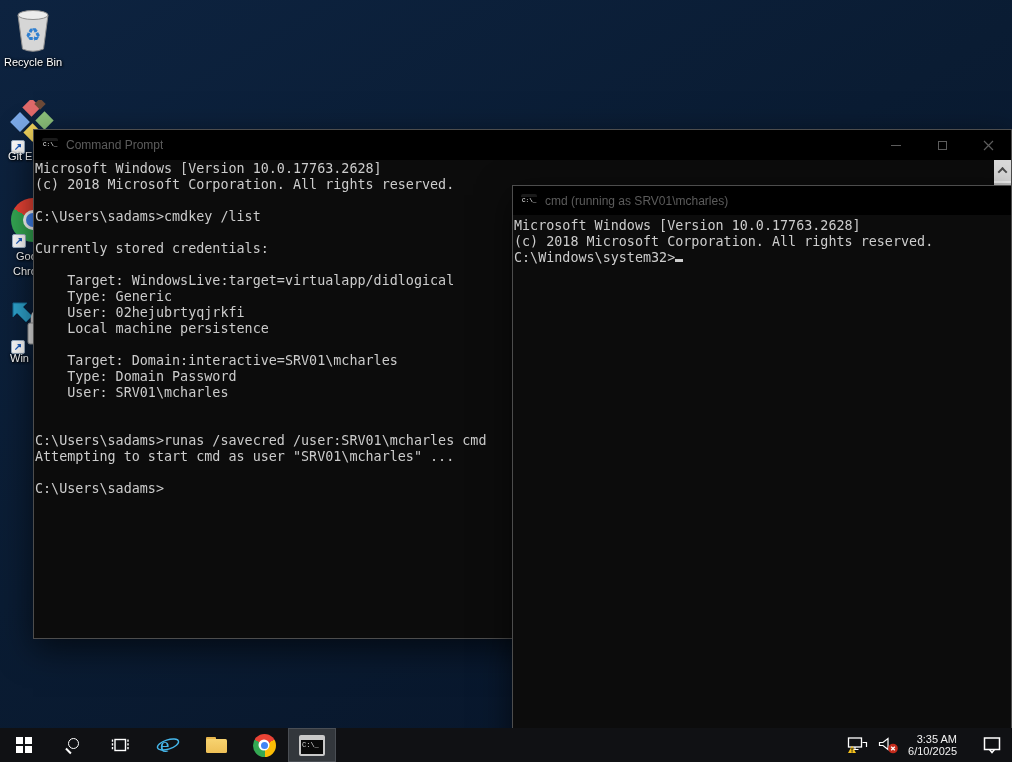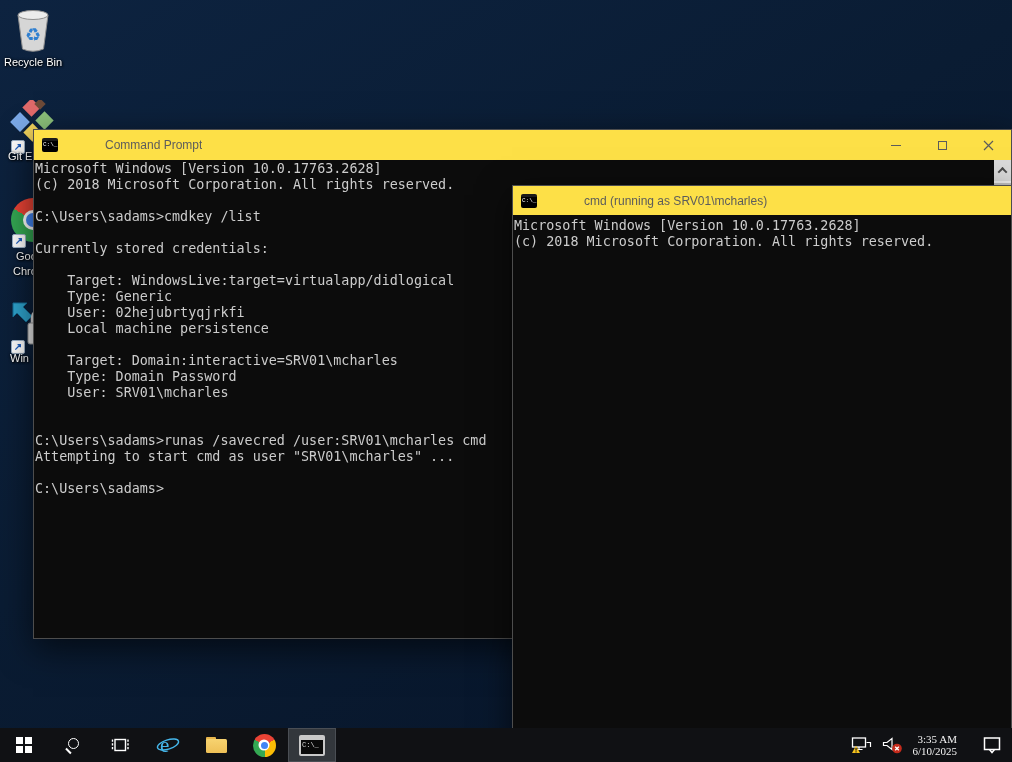--- a/index.html
+++ b/index.html
@@ -25,21 +25,21 @@
   .chrome-ball { display:block; width:44px; height:44px; border-radius:50%;
     background:conic-gradient(from -60deg,#ea4335 0 120deg,#fbbc05 0 240deg,#34a853 0 360deg);
     position:relative; }
   .chrome-white { position:absolute; left:50%; top:50%; width:20px; height:20px;
     transform:translate(-50%,-50%); background:#fff; border-radius:50%; }
   .chrome-blue { position:absolute; left:50%; top:50%; width:14px; height:14px;
     transform:translate(-50%,-50%); background:#4285f4; border-radius:50%; }
 
   
   .win { position:absolute; border:1px solid #4d4d4d; box-shadow:0 10px 32px rgba(0,0,0,.6); }
-  .titlebar { height:30px; background:#fde047; display:flex; align-items:center; padding-left:8px;gap:39px; }
+  .titlebar { height:30px; background:#000000; display:flex; align-items:center; padding-left:8px; }
   .titlebar .ttext { font-size:12px; color:#5c5c5c; margin-left:8px; flex:0 1 auto;
      white-space:nowrap; overflow:hidden; }
   .cmd-mini-icon { width:16px; height:14px; background:#000; border-radius:2px;
     border-top:3px solid #1a1a1a; position:relative; flex:0 0 auto; }
   .cmd-mini-icon span { position:absolute; left:1px; top:0px; font-family:"Liberation Mono",monospace;
     font-size:6px; color:#fff; letter-spacing:0; }
   .win-controls { margin-left:auto; display:flex; height:100%; }
   .wbtn { width:46px; height:100%; display:flex; align-items:center; justify-content:center; }
   .glyph-min { width:10px; height:1px; background:#5c5c5c; }
   .glyph-max { width:9px; height:9px; border:1px solid #5c5c5c; }
@@ -78,21 +78,21 @@
     background:#fff; transform:rotate(45deg); }
   .folder-ico { position:relative; width:21px; height:16px; }
   .folder-ico .back { position:absolute; left:0; top:0; width:10px; height:4px;
     background:#e8b64c; border-radius:1px 1px 0 0; }
   .folder-ico .front { position:absolute; left:0; top:2px; width:21px; height:14px;
     background:linear-gradient(#f7d370,#eec057); border-radius:1.5px; }
   .cmdico { position:relative; width:26px; height:21px; background:#0a0a0a;
     border:2px solid #c9c9c9; border-top:5px solid #c9c9c9; border-radius:2px; }
   .cmdico span { position:absolute; left:1px; top:1px; font-family:"Liberation Mono",monospace;
     font-size:7px; color:#ddd; }
-  .tray { margin-left:auto; display:flex; align-items:center; gap:9px; padding-right:8px;font-family:Liberation Serif, serif; }
+  .tray { margin-left:auto; display:flex; align-items:center; gap:9px; padding-right:8px; }
   .clock { text-align:right; color:#f2f2f2; font-size:11px; line-height:12px; }
   .tray-ico { display:flex; align-items:center; justify-content:center; }
 </style>
 </head>
 <body>
 
 <div class="desk-item" style="left:10px; top:6px;">
   <svg width="46" height="48" viewBox="0 0 46 48">
     <path d="M8 9 L12.5 43 Q23 47.5 33.5 43 L38 9" fill="#d6d6d6" stroke="#8f8f8f"></path>
     <ellipse cx="23" cy="9" rx="15" ry="4.5" fill="#ececec" stroke="#8f8f8f"></ellipse>
@@ -189,20 +189,21 @@
   <div class="titlebar">
     <span class="cmd-mini-icon">
         <span>C:\_</span>
       </span>
     <span class="ttext">cmd (running as SRV01\mcharles)</span>
   </div>
   <div class="console">
     <pre>Microsoft Windows [Version 10.0.17763.2628]
 (c) 2018 Microsoft Corporation. All rights reserved.
 </pre>
+    <div class="prompt-line"><span>C:\Windows\system32&gt;</span><span class="cursor"></span></div>
   </div>
 </div>
 
 <div id="taskbar">
   <div class="tb-btn">
     <span class="start-grid">
         <i></i>
         <i></i>
         <i></i>
         <i></i>

